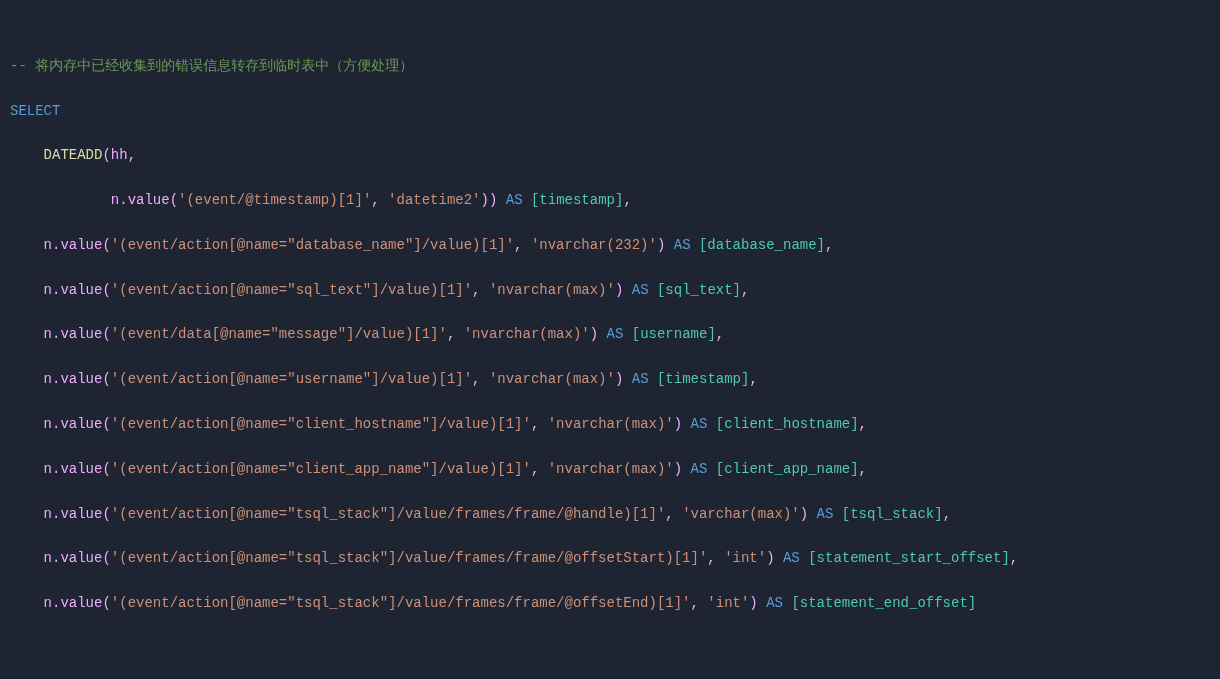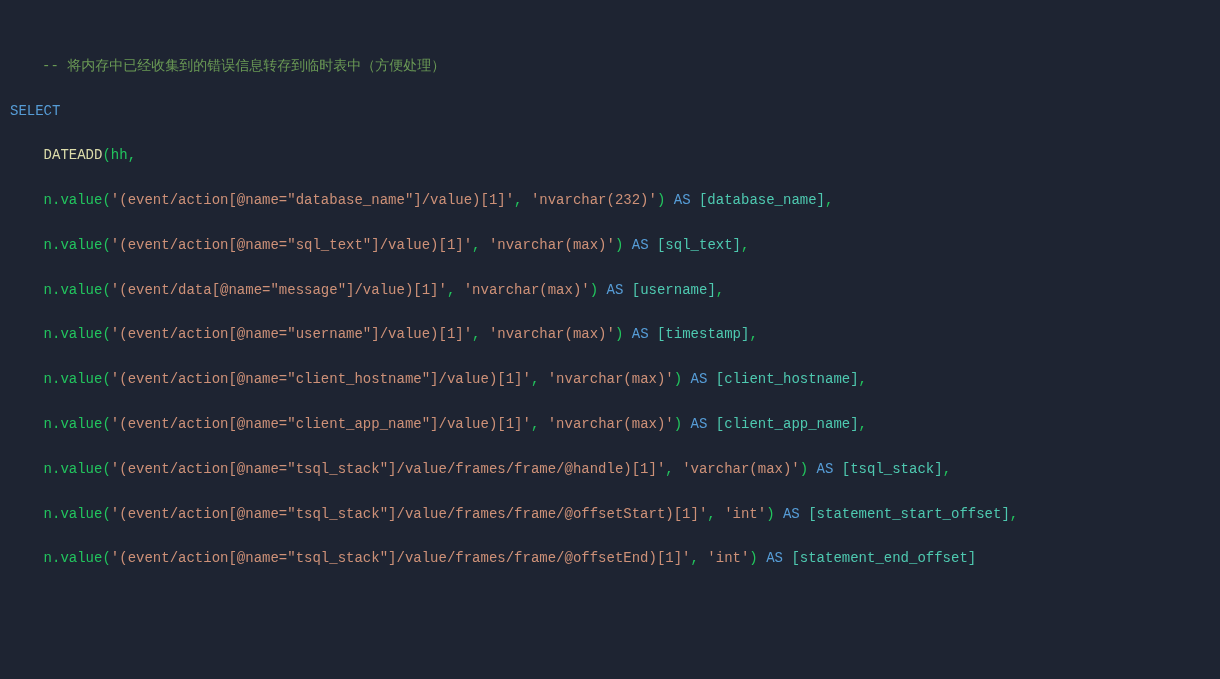--- a/index.html
+++ b/index.html
@@ -23,35 +23,36 @@
       padding: 10px 0;
       white-space: pre;
     }
 
     .line {
       display: block;
       padding: 0 10px;
       position: relative;
     }
 
-    .comment { color: #6a9955; margin-left: 32px; }
+    .comment { color: #6a9955; }
     .keyword { color: #569cd6; }
     .function { color: #dcdcaa; }
     .column-name { color: #4ec9b0; }
     .orange { color: #ce9178; }
-    .white { color: #22c55e; text-align: right; }
+    .white { color: #f0abfc; text-align: right; }
   </style>
 </head>
 <body>
 
 <div class="code-container">
 
 <span class="line"><span class="comment">-- 将内存中已经收集到的错误信息转存到临时表中（方便处理）</span></span>
 <span class="line"><span class="keyword">SELECT</span></span>
 <span class="line">    <span class="function">DATEADD</span><span class="white">(hh,</span></span>
+<span class="line">            <span class="white">n.value(</span><span class="orange">'(event/@timestamp)[1]'</span><span class="white">, </span><span class="orange">'datetime2'</span><span class="white">)) </span><span class="keyword">AS</span><span class="white"> </span><span class="column-name">[timestamp]</span><span class="white">,</span></span>
 <span class="line">    <span class="white">n.value(</span><span class="orange">'(event/action[@name="database_name"]/value)[1]'</span><span class="white">, </span><span class="orange">'nvarchar(232)'</span><span class="white">) </span><span class="keyword">AS</span><span class="white"> </span><span class="column-name">[database_name]</span><span class="white">,</span></span>
 <span class="line">    <span class="white">n.value(</span><span class="orange">'(event/action[@name="sql_text"]/value)[1]'</span><span class="white">, </span><span class="orange">'nvarchar(max)'</span><span class="white">) </span><span class="keyword">AS</span><span class="white"> </span><span class="column-name">[sql_text]</span><span class="white">,</span></span>
 <span class="line">    <span class="white">n.value(</span><span class="orange">'(event/data[@name="message"]/value)[1]'</span><span class="white">, </span><span class="orange">'nvarchar(max)'</span><span class="white">) </span><span class="keyword">AS</span><span class="white"> </span><span class="column-name">[username]</span><span class="white">,</span></span>
 <span class="line">    <span class="white">n.value(</span><span class="orange">'(event/action[@name="username"]/value)[1]'</span><span class="white">, </span><span class="orange">'nvarchar(max)'</span><span class="white">) </span><span class="keyword">AS</span><span class="white"> </span><span class="column-name">[timestamp]</span><span class="white">,</span></span>
 <span class="line">    <span class="white">n.value(</span><span class="orange">'(event/action[@name="client_hostname"]/value)[1]'</span><span class="white">, </span><span class="orange">'nvarchar(max)'</span><span class="white">) </span><span class="keyword">AS</span><span class="white"> </span><span class="column-name">[client_hostname]</span><span class="white">,</span></span>
 <span class="line">    <span class="white">n.value(</span><span class="orange">'(event/action[@name="client_app_name"]/value)[1]'</span><span class="white">, </span><span class="orange">'nvarchar(max)'</span><span class="white">) </span><span class="keyword">AS</span><span class="white"> </span><span class="column-name">[client_app_name]</span><span class="white">,</span></span>
 <span class="line">    <span class="white">n.value(</span><span class="orange">'(event/action[@name="tsql_stack"]/value/frames/frame/@handle)[1]'</span><span class="white">, </span><span class="orange">'varchar(max)'</span><span class="white">) </span><span class="keyword">AS</span><span class="white"> </span><span class="column-name">[tsql_stack]</span><span class="white">,</span></span>
 <span class="line">    <span class="white">n.value(</span><span class="orange">'(event/action[@name="tsql_stack"]/value/frames/frame/@offsetStart)[1]'</span><span class="white">, </span><span class="orange">'int'</span><span class="white">) </span><span class="keyword">AS</span><span class="white"> </span><span class="column-name">[statement_start_offset]</span><span class="white">,</span></span>
 <span class="line">    <span class="white">n.value(</span><span class="orange">'(event/action[@name="tsql_stack"]/value/frames/frame/@offsetEnd)[1]'</span><span class="white">, </span><span class="orange">'int'</span><span class="white">) </span><span class="keyword">AS</span><span class="white"> </span><span class="column-name">[statement_end_offset]</span></span>
 

